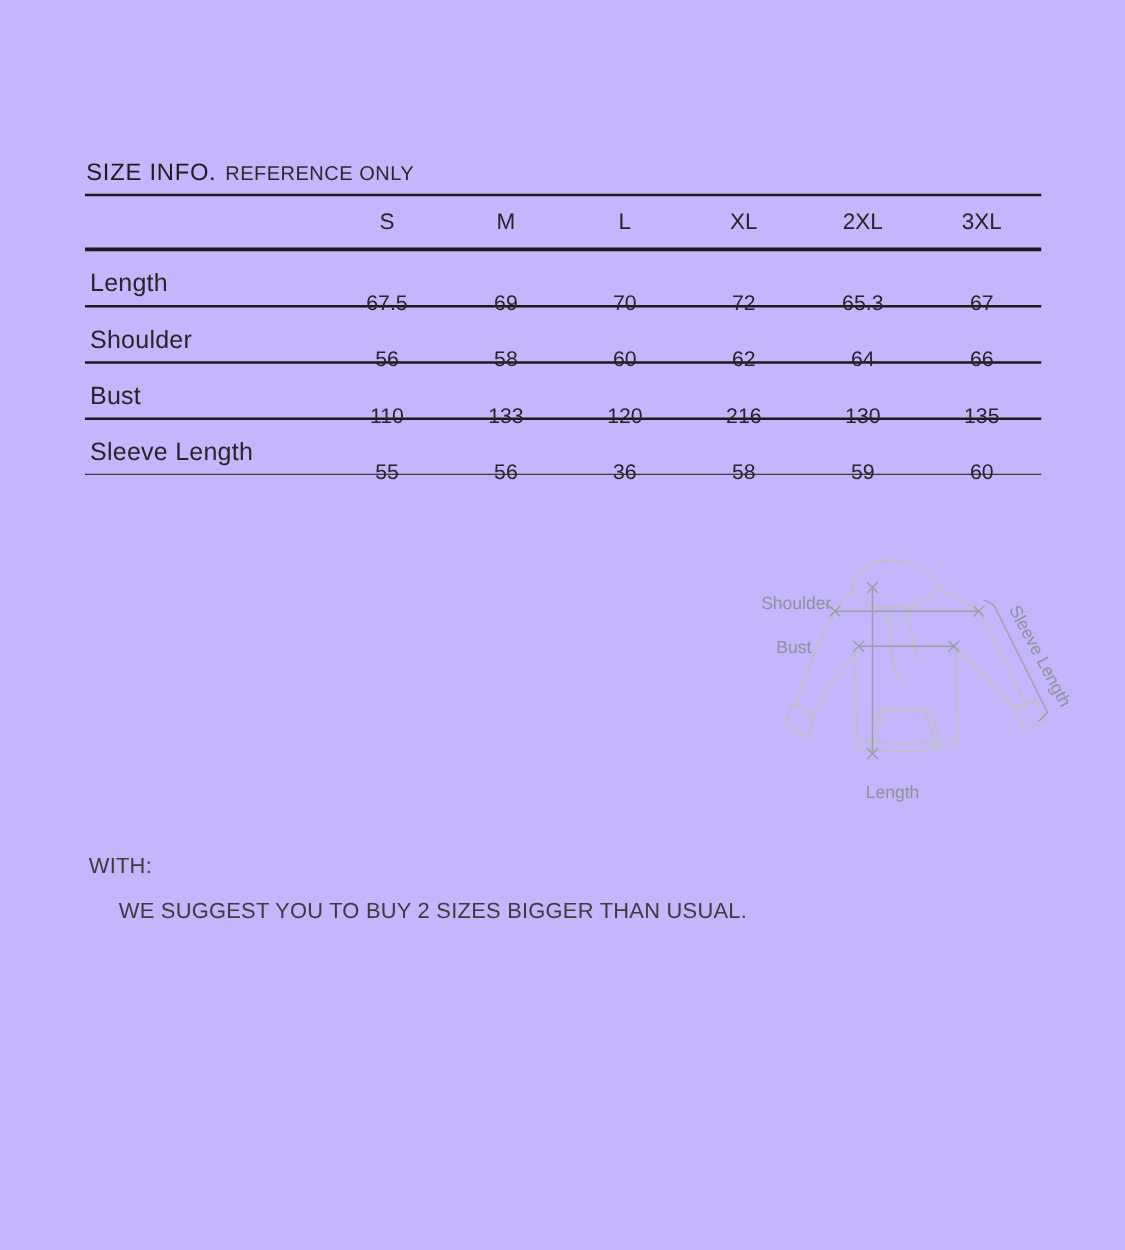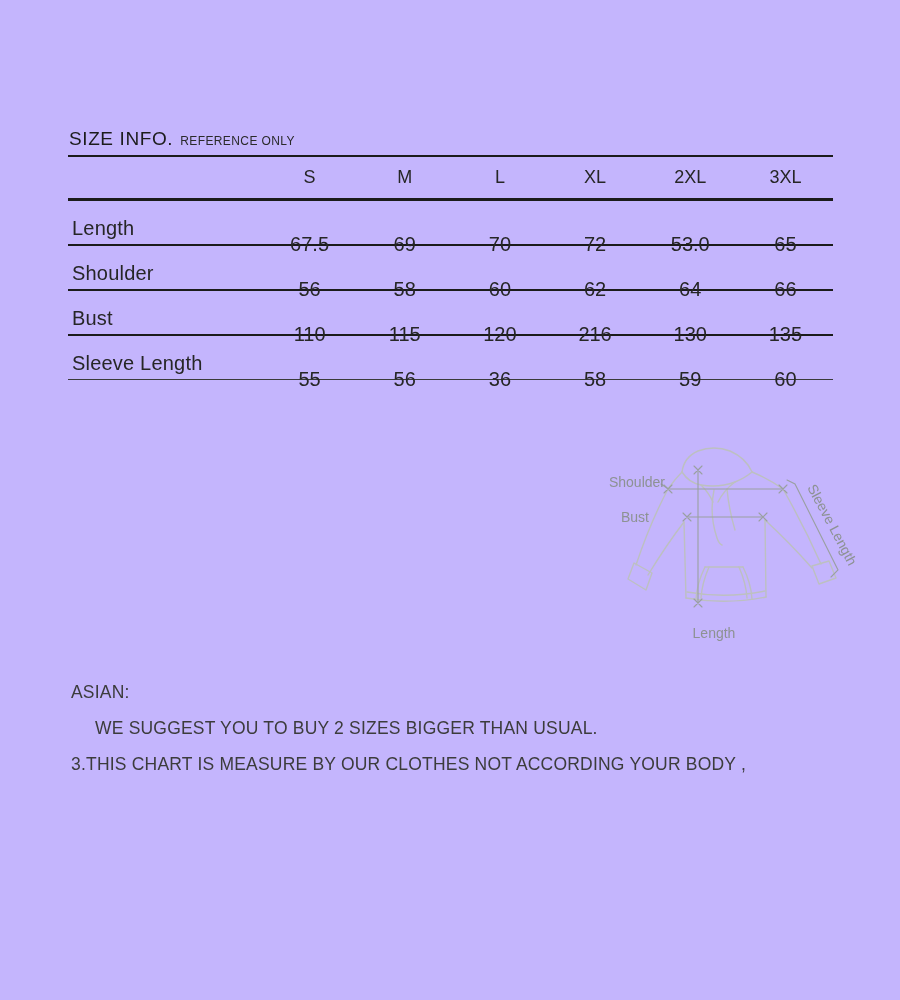--- a/index.html
+++ b/index.html
@@ -3,31 +3,31 @@
 <meta charset="utf-8">
 <style>
   html,body{margin:0;padding:0;background:#ffffff;}
   .canvas{
     position:relative;width:900px;height:1000px;background:#c4b5fd;overflow:hidden;
     font-family:"Liberation Sans", sans-serif;
   }
   
   .title-row{position:absolute;left:69px;top:128px;display:flex;align-items:baseline;white-space:nowrap;}
   .title-main{font-size:19px;color:#1c1c1c;letter-spacing:.6px;}
-  .title-sub{font-size:12px;color:#2a2a2a;margin-left:7px;letter-spacing:.4px;}
+  .title-sub{font-size:16px;color:#2a2a2a;margin-left:7px;letter-spacing:.4px;}
   
   .size-table{position:absolute;left:68px;top:155px;width:765px;border-top:2px solid #1b1b1b;color:#262626;}
   .thead,.trow{display:grid;grid-template-columns:194px repeat(6,1fr);align-items:center;}
   .thead{height:41px;border-bottom:3px solid #1b1b1b;}
   .trow{height:43px;border-bottom:2px solid #1b1b1b;}
   .trow.last{border-bottom:1px solid #3a3a3a;}
   .cell{text-align:center;}
   .cell.col-h{font-size:18px;}
   .cell.row-label{text-align:left;font-size:20px;padding-left:4px;letter-spacing:.2px;}
-  .cell.val{font-size:20px;margin-top:32px;}
+  .cell.val{font-size:17px;margin-top:32px;}
   
   .diagram{position:absolute;left:588px;top:438px;width:292px;height:215px;}
   .diagram svg{display:block;}
   .garment{fill:none;stroke:#bdc0c1;stroke-width:1.4;stroke-linecap:round;stroke-linejoin:round;}
   .measure{fill:none;stroke:#9aa0a1;stroke-width:1.1;stroke-linecap:round;}
   .dlabel{fill:#8d9293;font-size:14px;font-family:"Liberation Sans",sans-serif;}
   
   .notes{position:absolute;left:71px;top:674px;width:800px;color:#3c3c3c;font-size:17.5px;letter-spacing:.2px;}
   .note-line{height:36px;display:flex;align-items:center;white-space:nowrap;}
   .note-line.indent{padding-left:24px;text-align:center;}
@@ -52,38 +52,38 @@
       <div class="cell col-h">2XL</div>
       <div class="cell col-h">3XL</div>
     </div>
 
     <div class="trow">
       <div class="cell row-label">Length</div>
       <div class="cell val">67.5</div>
       <div class="cell val">69</div>
       <div class="cell val">70</div>
       <div class="cell val">72</div>
-      <div class="cell val">53.0</div>
-      <div class="cell val">65</div>
+      <div class="cell val">65.3</div>
+      <div class="cell val">67</div>
     </div>
 
     <div class="trow">
       <div class="cell row-label">Shoulder</div>
       <div class="cell val">56</div>
       <div class="cell val">58</div>
       <div class="cell val">60</div>
       <div class="cell val">62</div>
       <div class="cell val">64</div>
       <div class="cell val">66</div>
     </div>
 
     <div class="trow">
       <div class="cell row-label">Bust</div>
       <div class="cell val">110</div>
-      <div class="cell val">115</div>
+      <div class="cell val">133</div>
       <div class="cell val">120</div>
       <div class="cell val">216</div>
       <div class="cell val">130</div>
       <div class="cell val">135</div>
     </div>
 
     <div class="trow last">
       <div class="cell row-label">Sleeve Length</div>
       <div class="cell val">55</div>
       <div class="cell val">56</div>
@@ -148,18 +148,17 @@
       </g>
 
       <text class="dlabel" x="77" y="49" text-anchor="end">Shoulder</text>
       <text class="dlabel" x="61" y="84" text-anchor="end">Bust</text>
       <text class="dlabel" x="240" y="89" text-anchor="middle" transform="rotate(62 240 89)">Sleeve Length</text>
       <text class="dlabel" x="126" y="200" text-anchor="middle">Length</text>
     </svg>
   </div>
 
   <div class="notes">
-    <div class="note-line">ASIAN:</div>
+    <div class="note-line">WITH:</div>
     <div class="note-line indent">WE SUGGEST YOU TO BUY 2 SIZES BIGGER THAN USUAL.</div>
-    <div class="note-line">3.THIS CHART IS MEASURE BY OUR CLOTHES NOT ACCORDING YOUR BODY ,</div>
   </div>
 
 </div>
 
 </body></html>

